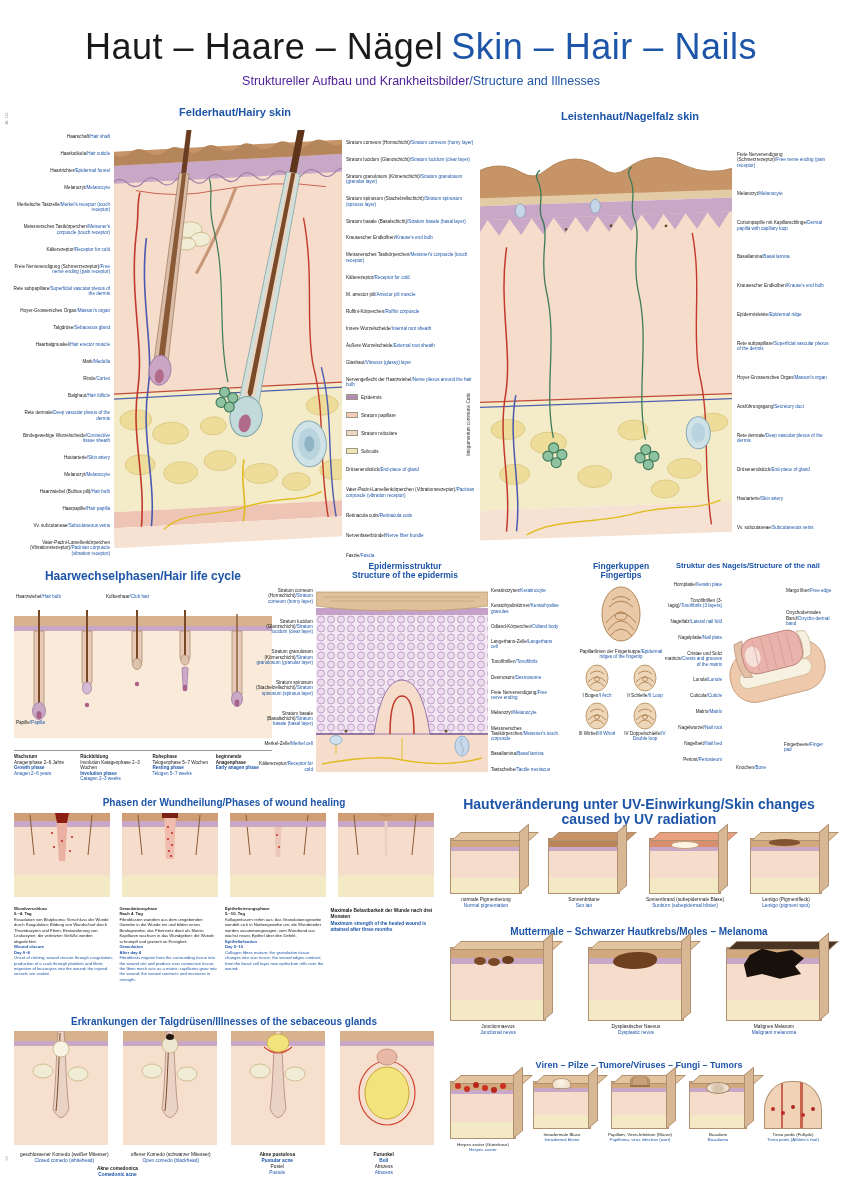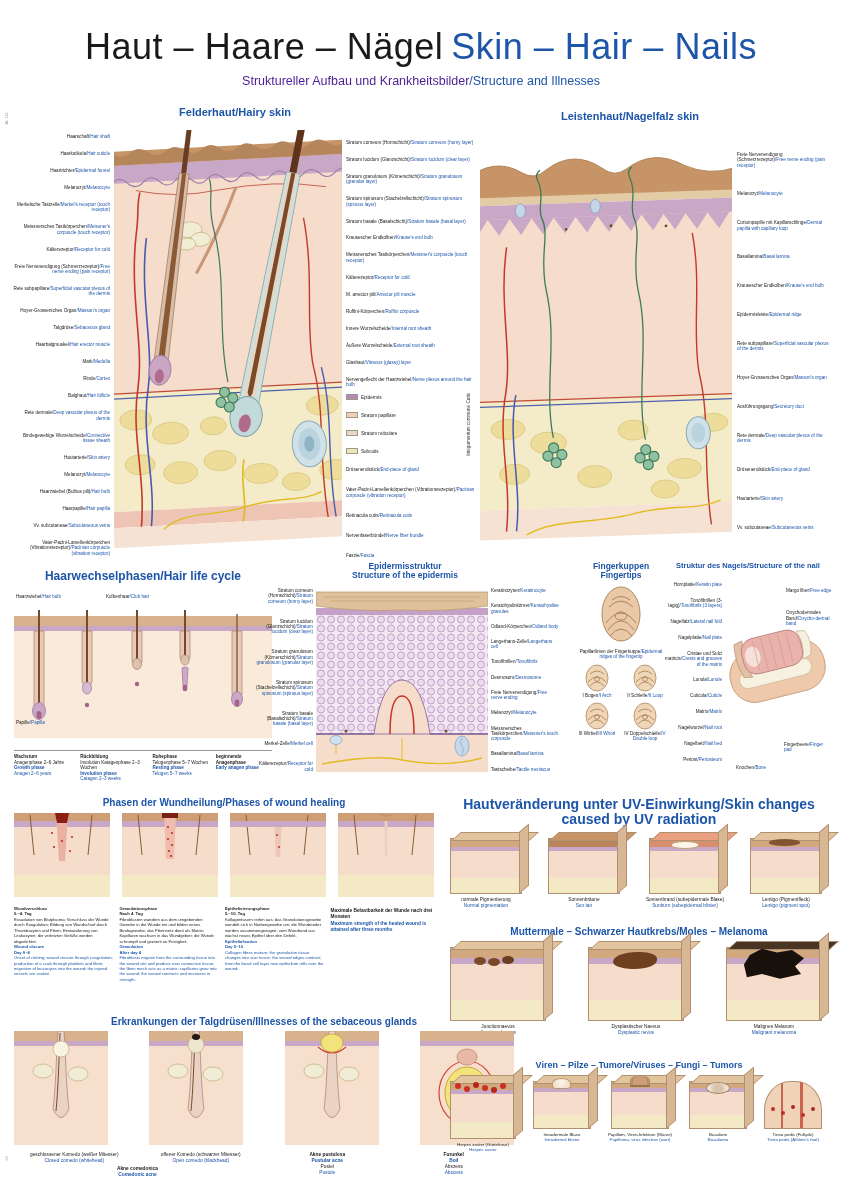--- a/index.html
+++ b/index.html
@@ -120,21 +120,21 @@
   #sec-moles{top:926px;left:448px;width:382px}
   #moles-h{font-size:10px}
   #sec-moles .cube{width:96px;height:74px}
   #sec-moles .cap{max-width:108px}
   #sec-vir{top:1061px;left:448px;width:382px}
   #vir-h{font-size:9px}
   #sec-vir .cube{width:58px;height:48px}
   #sec-vir .case:first-child .cube{width:66px;height:58px}
   #sec-vir .cap{max-width:70px;font-size:4.4px}
   
-  #sec-seb{top:1016px;left:14px;width:500px}
+  #sec-seb{top:1016px;left:14px;width:420px}
   #seb-h{font-size:10px}
   #seb-figs{display:flex;justify-content:space-between;margin-top:4px}
   .seb-caps{display:grid;grid-template-columns:repeat(4,1fr);column-gap:6px;margin-top:3px}
   .seb-group{grid-column:1/3;display:flex;flex-direction:column;gap:2px}
   .pair{display:grid;grid-template-columns:1fr 1fr;column-gap:6px}
   .gcap .de,.gcap .en{font-weight:bold}
 </style>
 </head>
 <body>
 

